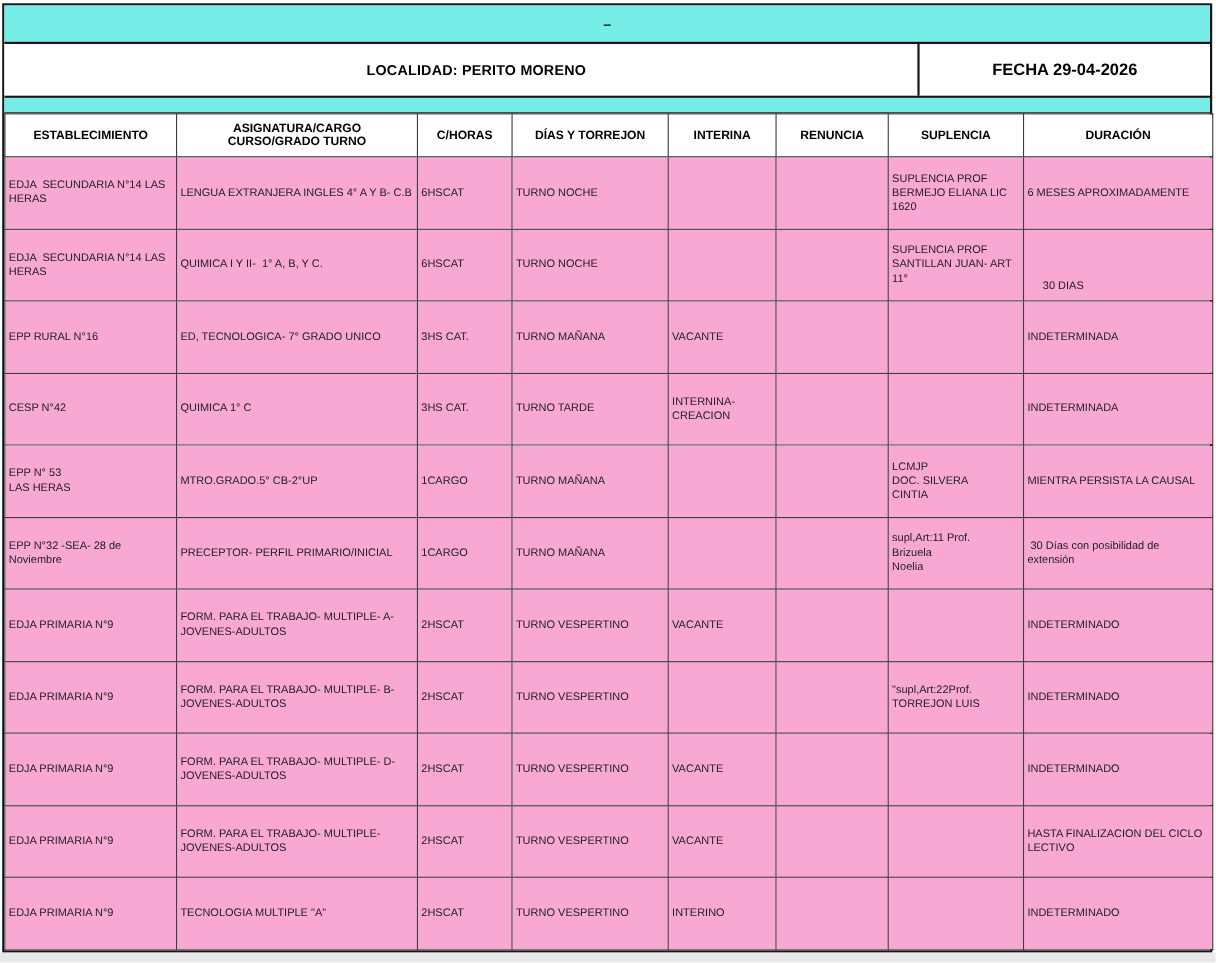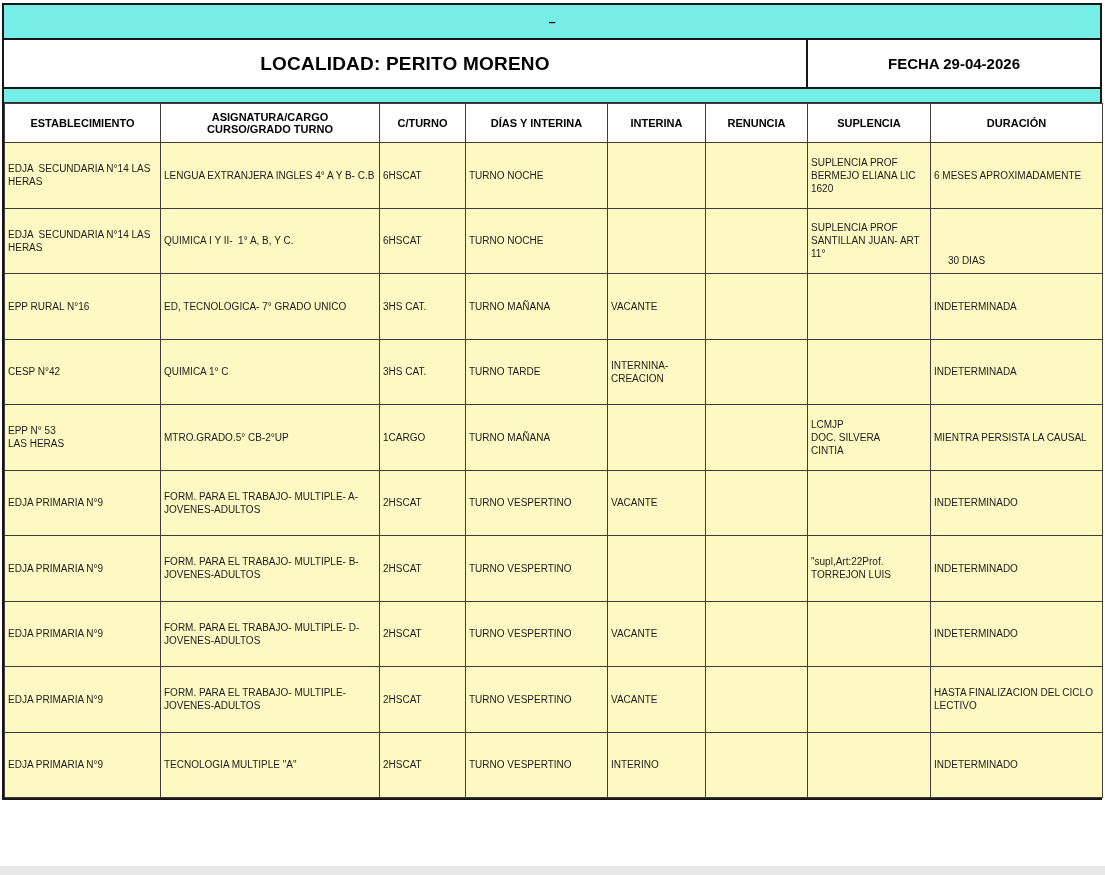--- a/index.html
+++ b/index.html
@@ -13,37 +13,37 @@
   }
   .banner{
     height:33px;background:#76ede6;border-bottom:2px solid #161616;
     display:flex;align-items:center;justify-content:center;
     font-weight:bold;font-size:13px;
   }
   .title-row{display:flex;height:47px;border-bottom:2px solid #161616;background:#fff;}
   .title-left{
     width:802px;border-right:2px solid #161616;
     display:flex;align-items:center;justify-content:center;
-    font-size:19px;font-weight:bold;letter-spacing:.2px;color:#000;
+    font-size:13px;font-weight:bold;letter-spacing:.2px;color:#000;padding-left:28px;
   }
   .title-right{
     flex:1;display:flex;align-items:center;justify-content:center;
     font-size:15px;font-weight:bold;color:#000000;
   }
   .thin-band{height:13px;background:#76ede6;border-bottom:1px solid #2e2e2e;}
   table{border-collapse:collapse;table-layout:fixed;width:100%;}
   col.c1{width:156px}col.c2{width:219px}col.c3{width:86px}col.c4{width:142px}
   col.c5{width:98px}col.c6{width:102px}col.c7{width:123px}col.c8{width:172px}
   th,td{border:1px solid #3d3d3d;overflow:hidden;}
   thead tr{height:39px;padding-left:39px;}
   th{
     font-size:11px;font-weight:bold;text-align:center;vertical-align:middle;
     white-space:pre-wrap;color:#000;padding:1px 2px;background:#fff;
   }
-  tbody tr{height:65.5px;background:#fef9c3;}
+  tbody tr{height:65.5px;background:#f9a8d4;}
   td{
     font-size:10px;line-height:1.3;padding:2px 3px;vertical-align:middle;
     text-align:left;white-space:pre-wrap;color:#1c1c1c;
   }
   td.ac{text-align:left;}
   td.al{text-align:left;margin-left:32px;}
   td.vb{vertical-align:bottom;padding-bottom:6px;}
   td.ind{padding-left:17px;}
   .bottom-strip{
     position:absolute;left:0;top:866px;width:1105px;height:9px;background:#e8e8e8;
@@ -70,22 +70,22 @@
       <col class="c5">
         <col class="c6">
         <col class="c7">
         <col class="c8">
     </colgroup>
     <thead>
       <tr>
         <th>ESTABLECIMIENTO</th>
         <th>ASIGNATURA/CARGO
 CURSO/GRADO TURNO</th>
-        <th>C/TURNO</th>
-        <th>DÍAS Y INTERINA</th>
+        <th>C/HORAS</th>
+        <th>DÍAS Y TORREJON</th>
         <th>INTERINA</th>
         <th>RENUNCIA</th>
         <th>SUPLENCIA</th>
         <th>DURACIÓN</th>
       </tr>
     </thead>
     <tbody id="tbody">
         <tr>
           <td>EDJA  SECUNDARIA N°14 LAS
 HERAS</td>
@@ -140,20 +140,34 @@
           <td class="ac">1CARGO</td>
           <td>TURNO MAÑANA</td>
           <td></td>
           <td></td>
           <td>LCMJP
 DOC. SILVERA
 CINTIA</td>
           <td class="al">MIENTRA PERSISTA LA CAUSAL</td>
         </tr>
         <tr>
+          <td>EPP N°32 -SEA- 28 de
+Noviembre</td>
+          <td>PRECEPTOR- PERFIL PRIMARIO/INICIAL</td>
+          <td class="ac">1CARGO</td>
+          <td>TURNO MAÑANA</td>
+          <td></td>
+          <td></td>
+          <td>supl,Art:11 Prof.
+Brizuela
+Noelia</td>
+          <td class="al"> 30 Días con posibilidad de
+extensión</td>
+        </tr>
+        <tr>
           <td>EDJA PRIMARIA N°9</td>
           <td>FORM. PARA EL TRABAJO- MULTIPLE- A-
 JOVENES-ADULTOS</td>
           <td class="ac">2HSCAT</td>
           <td>TURNO VESPERTINO</td>
           <td>VACANTE</td>
           <td></td>
           <td></td>
           <td class="ac">INDETERMINADO</td>
         </tr>

